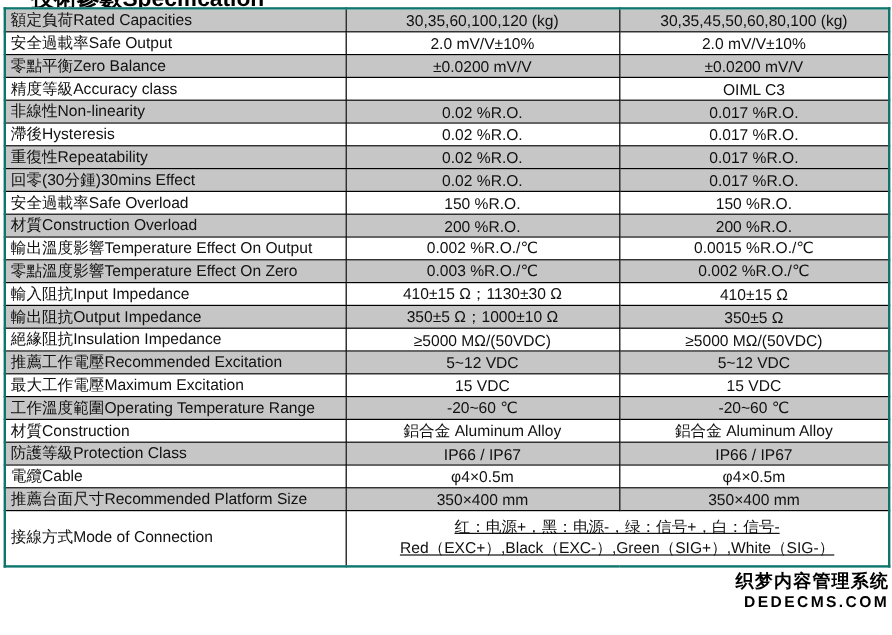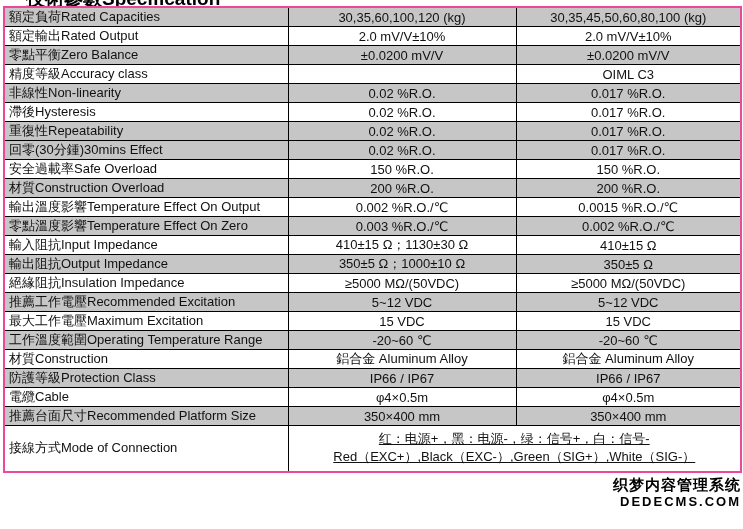--- a/index.html
+++ b/index.html
@@ -16,21 +16,21 @@
     position:absolute;top:0;left:26px;width:420px;height:6px;overflow:hidden;
   }
   .title-clip span{
     display:block;font-size:19px;font-weight:bold;color:#000;
     transform:translateY(-14px);white-space:nowrap;
   }
   table.spec{
     position:absolute;top:6px;left:3px;
     width:737px;height:398px;
     border-collapse:collapse;table-layout:fixed;
-    border:2px solid #ec4899;
+    border:2px solid #0f766e;
   }
   col.c-label{width:284px;}
   col.c-v1{width:228px;}
   col.c-v2{width:225px;}
   td{
     border:1px solid #000;
     font-size:13px;
     padding:0 2px;
     overflow:hidden;white-space:nowrap;
     vertical-align:middle;
@@ -64,21 +64,21 @@
         <col class="c-v1">
         <col class="c-v2">
     </colgroup>
     <tbody>
       <tr class="shade">
           <td class="label-cell">額定負荷Rated Capacities</td>
           <td class="value-cell">30,35,60,100,120 (kg)</td>
           <td class="value-cell">30,35,45,50,60,80,100 (kg)</td>
         </tr>
         <tr>
-          <td class="label-cell">額定輸出Rated Output</td>
+          <td class="label-cell">安全過載率Safe Output</td>
           <td class="value-cell">2.0 mV/V±10%</td>
           <td class="value-cell">2.0 mV/V±10%</td>
         </tr>
         <tr class="shade">
           <td class="label-cell">零點平衡Zero Balance</td>
           <td class="value-cell">±0.0200 mV/V</td>
           <td class="value-cell">±0.0200 mV/V</td>
         </tr>
         <tr>
           <td class="label-cell">精度等級Accuracy class</td>

